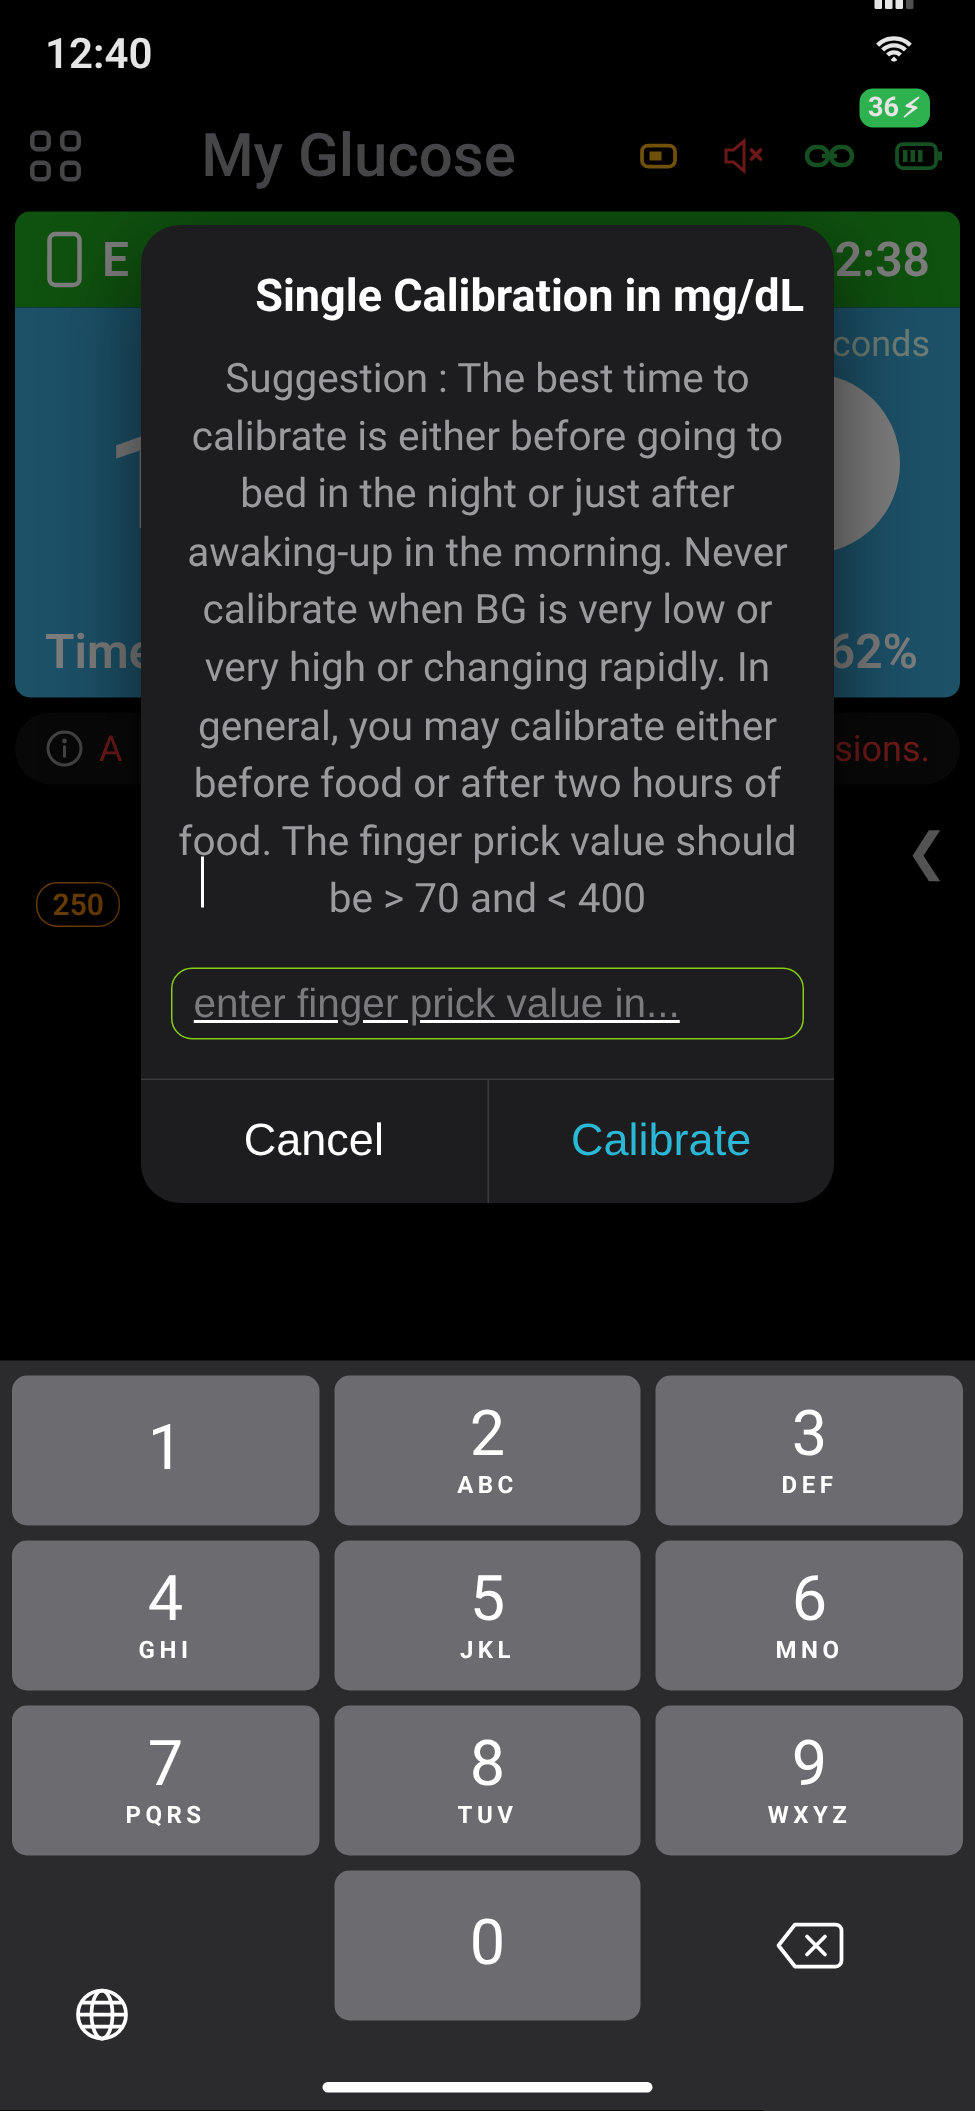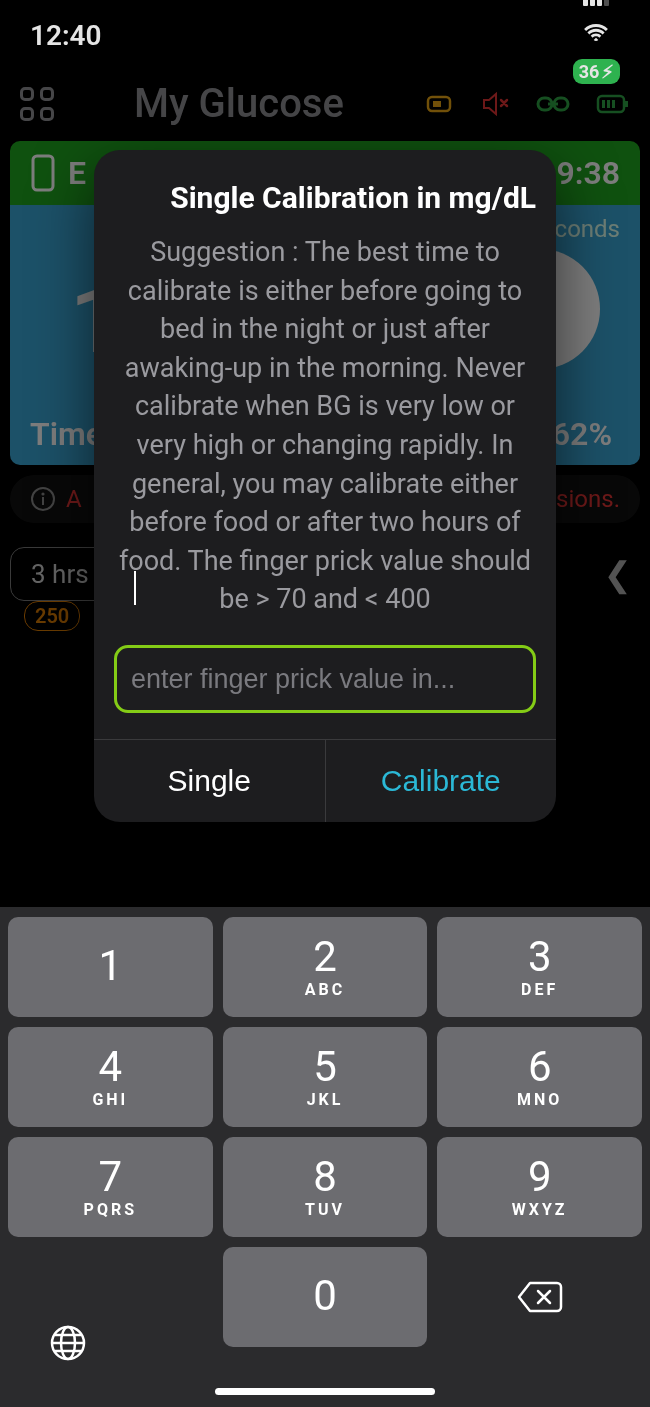--- a/index.html
+++ b/index.html
@@ -40,21 +40,21 @@
   .chip{ height:54px; padding:0 20px; border:1px solid #777; border-radius:14px; font-size:26px; color:#ccc; display:flex; align-items:center;}
   .chevron{ margin-left:auto; color:#aaa; font-size:34px; padding-right:8px;}
   .ytick{ margin-left:24px; display:inline-block; background:#000; border:1px solid #d87a00; color:#d87a00; font-size:20px; font-weight:600; padding:2px 10px; border-radius:14px;}
 
   
   .scrim{ position:absolute; inset:0; background:rgba(0,0,0,.10); }
   .dialog{ position:absolute; left:94px; top:150px; width:462px; background:#1d1d1f; border-radius:26px; box-shadow:0 20px 60px rgba(0,0,0,.6); overflow:hidden; }
   .dialog-title{ font-size:30px; font-weight:700; text-align:right; color:#fff; padding:30px 20px 18px 20px; }
   .dialog-body{ font-size:27px; line-height:1.43; color:#9a9a9f; text-align:center; padding:0 16px 26px 16px; }
   .dialog-input-wrap{ padding:0 20px 26px 20px; }
-  .dialog-input{ width:100%; height:68px; background:transparent; border:3px solid #84cc16; border-radius:14px; font-size:27px; color:#fff; padding:0 14px; outline:none; }
+  .dialog-input{ width:100%; height:48px; background:transparent; border:1px solid #84cc16; border-radius:14px; font-size:27px; color:#fff; padding:0 14px; outline:none;text-decoration:underline; }
   .dialog-input::placeholder{ color:#7a7a7f; }
   .caret{ position:absolute; width:2px; height:34px; background:#fff; left:40px; margin-top:-74px; animation:blink 1s steps(1) infinite;}
   @keyframes blink{50%{opacity:0}}
   .dialog-actions{ display:flex; border-top:1px solid #3a3a3c; }
   .dialog-btn{ flex:1; height:82px; display:flex; align-items:center; justify-content:center; font-size:30px; font-weight:500; background:transparent; border:none; cursor:pointer; }
   .dialog-btn.cancel{ color:#fff; border-right:1px solid #3a3a3c;}
   .dialog-btn.primary{ color:#2bb8d6; }
 
   
   .keypad{ position:absolute; left:0; right:0; bottom:0; height:500px; background:#2b2b2d; padding:10px 8px 0 8px;}
@@ -133,21 +133,21 @@
         </span>
       </div>
     </div>
     <div class="green-band">
       <span class="band-left">
         <svg width="26" height="40" viewBox="0 0 26 40">
             <rect x="3" y="3" width="20" height="34" rx="4" fill="none" stroke="#fff" stroke-width="3"></rect>
           </svg>
         <span>E</span>
       </span>
-      <span>9:38</span>
+      <span>2:38</span>
     </div>
     <div class="blue-panel">
       <span class="sec">conds</span>
       <span class="big">1</span>
       <span class="label">Time</span>
       <span class="pct">.62%</span>
       <span class="circle">
         <svg width="50" height="50" viewBox="0 0 50 50">
             <path d="M25 6c8 10 13 16 13 23a13 13 0 11-26 0c0-7 5-13 13-23z" fill="none" stroke="#3bc3da" stroke-width="4"></path>
           </svg>
@@ -158,37 +158,36 @@
         <svg width="26" height="26" viewBox="0 0 26 26">
             <circle cx="13" cy="13" r="11" fill="none" stroke="#888" stroke-width="2"></circle>
             <circle cx="13" cy="8" r="1.6" fill="#888"></circle>
             <rect x="12" y="11" width="2" height="8" fill="#888"></rect>
           </svg>
         <span>A</span>
       </span>
       <span>cisions.</span>
     </div>
     <div class="chip-row">
-      <span class="chip">3 hrs</span>
       <span class="chevron">❮</span>
     </div>
     <span class="ytick">250</span>
   </div>
 
   <div class="scrim"></div>
 
   <div class="dialog">
     <div class="dialog-title">Single Calibration in mg/dL</div>
     <div class="dialog-body">Suggestion : The best time to calibrate is either before going to bed in the night or just after awaking-up in the morning. Never calibrate when BG is very low or very high or changing rapidly. In general, you may calibrate either before food or after two hours of food. The finger prick value should be  &gt; 70 and  &lt; 400</div>
     <div class="dialog-input-wrap" style="position:relative;">
       <input class="dialog-input" type="text" inputmode="numeric" placeholder="enter finger prick value in..." style="">
       <span class="caret"></span>
     </div>
     <div class="dialog-actions">
-      <button class="dialog-btn cancel">Single</button>
+      <button class="dialog-btn cancel">Cancel</button>
       <button class="dialog-btn primary">Calibrate</button>
     </div>
   </div>
 
   <div class="keypad">
     <div class="krow">
       <div class="key">
           <span class="num">1</span>
           <span class="sub"></span>
         </div>

